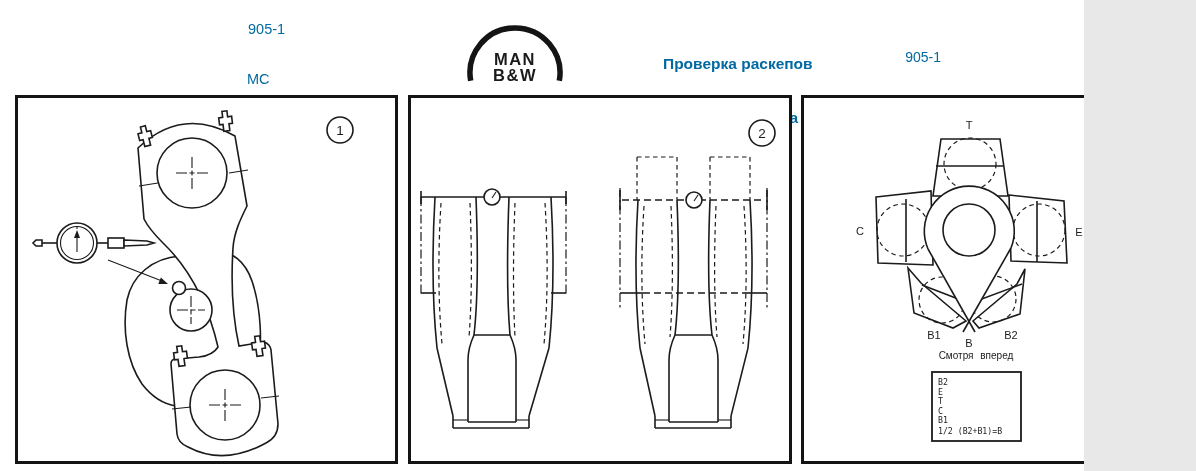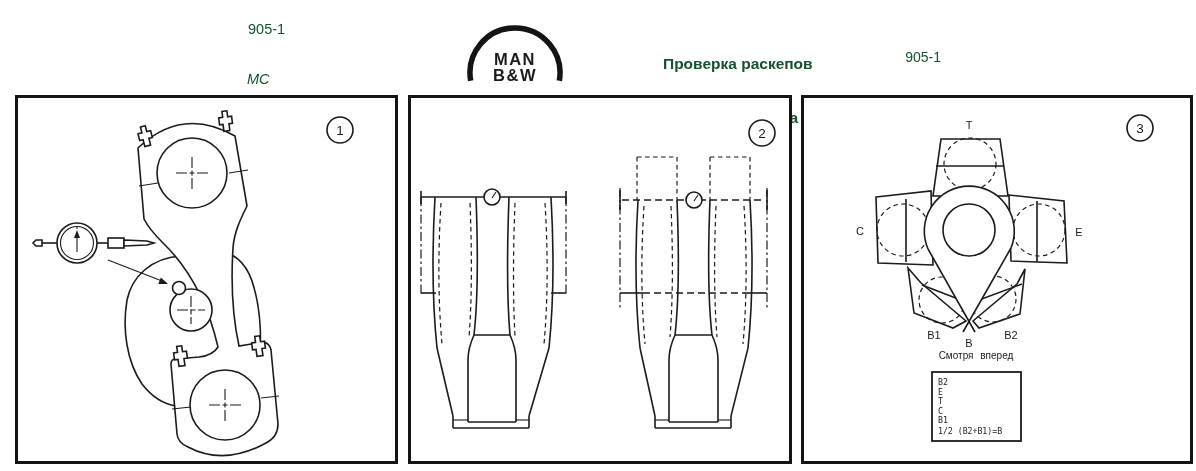--- a/index.html
+++ b/index.html
@@ -1,36 +1,36 @@
 <!DOCTYPE html>
 <html><head>
 <meta charset="utf-8">
 <style>
   html,body{margin:0;padding:0;background:#e8e8e8;}
-  #page{position:relative;width:1196px;height:471px;background:#ffffff;overflow:hidden;
-        font-family:"Liberation Sans", sans-serif;color:#14532d;}
+  #page{position:relative;width:1084px;height:471px;background:#ffffff;overflow:hidden;
+        font-family:"Liberation Sans", sans-serif;color:#0369a1;}
   .hdr{position:absolute;white-space:pre;}
   .panel{position:absolute;top:95px;height:369px;border:3px solid #141414;box-sizing:border-box;background:#fff;}
   svg text{font-family:"Liberation Sans", sans-serif;fill:#1b1b1b;}
   svg .mono{font-family:"DejaVu Sans Mono", monospace;}
   .s  {stroke:#1b1b1b;stroke-width:1.6;fill:none;}
   .sw {stroke:#1b1b1b;stroke-width:1.6;fill:#ffffff;}
   .thin{stroke:#1b1b1b;stroke-width:1.1;fill:none;}
   .dash{stroke:#1b1b1b;stroke-width:1.2;fill:none;stroke-dasharray:4.5 3.5;}
   .cdash{stroke:#1b1b1b;stroke-width:1.2;fill:none;stroke-dasharray:9 3 2.5 3;}
   .hdash{stroke:#1b1b1b;stroke-width:1.4;fill:none;stroke-dasharray:7 4;}
   .cross{stroke:#1b1b1b;stroke-width:1.1;fill:none;stroke-dasharray:11 2.5 5 2.5;}
 </style>
 </head>
 <body>
 
 <div id="page">
 
   <div class="hdr" style="left:248px;top:21px;font-size:14.5px;">905-1</div>
-  <div class="hdr" style="left:247px;top:71px;font-size:14.5px;font-style:italic;">MC</div>
+  <div class="hdr" style="left:247px;top:71px;font-size:14.5px;">MC</div>
 
   <svg style="position:absolute;left:461px;top:15px;" width="108" height="70" viewBox="0 0 108 70">
     <path d="M 9.7,65.8 A 45,45 0 1 1 98.3,65.8" fill="none" stroke="#141414" stroke-width="5.5"></path>
     <text x="54" y="50" text-anchor="middle" font-size="16.5" font-weight="bold" letter-spacing="1.5">MAN</text>
     <text x="54" y="66" text-anchor="middle" font-size="16.5" font-weight="bold" letter-spacing="1.5">B&amp;W</text>
   </svg>
 
   <div class="hdr" style="left:617px;top:19px;font-size:15.5px;font-weight:bold;line-height:18px;margin-left:46px;">
     <div>Проверка раскепов</div>
     <div>коленчатого вала</div>

